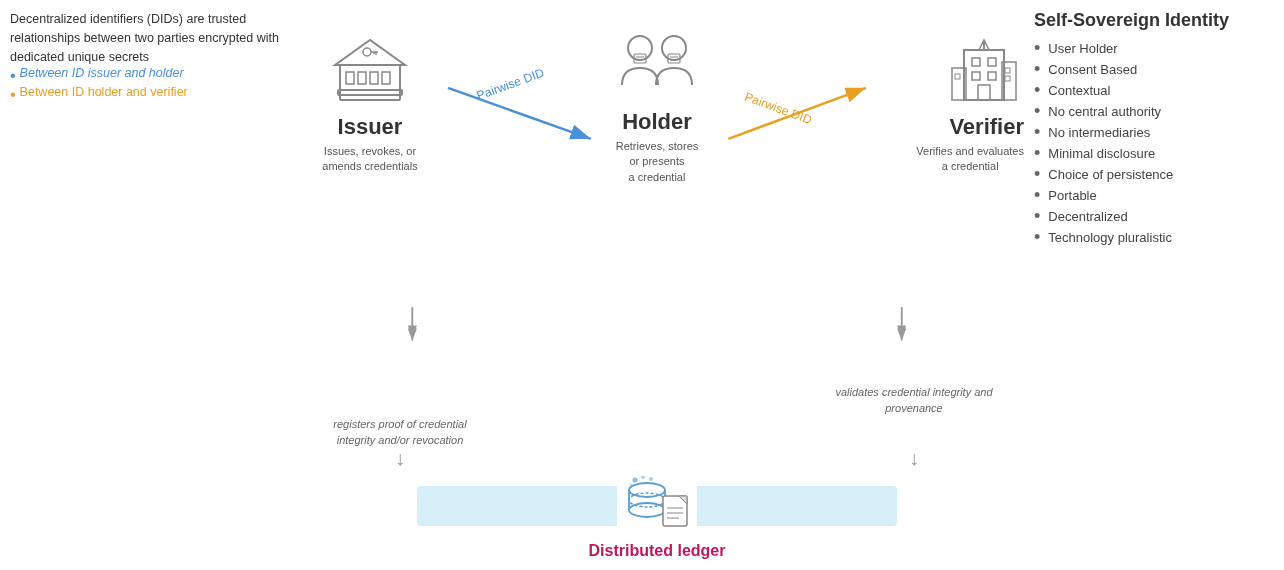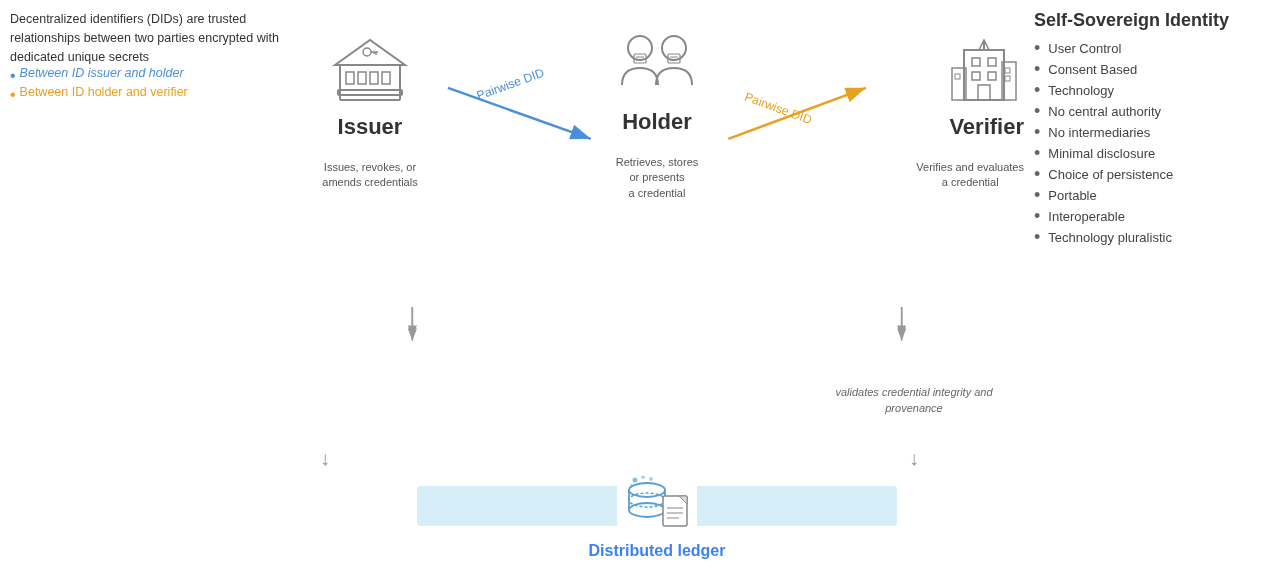--- a/index.html
+++ b/index.html
@@ -132,21 +132,21 @@
       width: 160px;
     }
 
     .actor-icon {
       margin-bottom: 4px;
     }
     .actor-name {
       font-size: 22px;
       font-weight: 700;
       color: #333;
-      margin-bottom: 20px;
+      margin-bottom: 4px;
     }
     .actor-desc {
       font-size: 11px;
       color: #555;
       text-align: center;
       line-height: 1.4;
     }
 
     
     .arrows-svg {
@@ -207,21 +207,21 @@
     }
     .ledger-icon-center {
       display: flex;
       flex-direction: column;
       align-items: center;
       z-index: 2;
     }
     .ledger-name {
       font-size: 16px;
       font-weight: 600;
-      color: #3b82f6;
+      color: #be185d;
       margin-top: 6px;
       text-align: center;
     }
 
     
     .icon-building svg, .icon-person svg, .icon-city svg, .icon-db svg {
       display: block;
     }
   </style>
 </head>
@@ -241,29 +241,29 @@
         <span class="link-orange">Between ID holder and verifier</span>
       </li>
     </ul>
   </div>
 
   <div class="right-panel">
     <div class="ssi-title">Self-Sovereign Identity</div>
     <ul class="ssi-list">
       <li>
           <span class="ssi-bullet">•</span>
-          <span>User Control</span>
+          <span>User Holder</span>
         </li>
       <li>
           <span class="ssi-bullet">•</span>
           <span>Consent Based</span>
         </li>
       <li>
           <span class="ssi-bullet">•</span>
-          <span>Technology</span>
+          <span>Contextual</span>
         </li>
       <li>
           <span class="ssi-bullet">•</span>
           <span>No central authority</span>
         </li>
       <li>
           <span class="ssi-bullet">•</span>
           <span>No intermediaries</span>
         </li>
       <li>
@@ -273,21 +273,21 @@
       <li>
           <span class="ssi-bullet">•</span>
           <span>Choice of persistence</span>
         </li>
       <li>
           <span class="ssi-bullet">•</span>
           <span>Portable</span>
         </li>
       <li>
           <span class="ssi-bullet">•</span>
-          <span>Interoperable</span>
+          <span>Decentralized</span>
         </li>
       <li>
           <span class="ssi-bullet">•</span>
           <span>Technology pluralistic</span>
         </li>
     </ul>
   </div>
 
   <div class="diagram-area">
 
@@ -393,20 +393,21 @@
         </marker>
       </defs>
       <line x1="120" y1="295" x2="120" y2="328" stroke="#999" stroke-width="1.5" marker-end="url(#arrowhead-grey)"></line>
       <line x1="600" y1="295" x2="600" y2="328" stroke="#999" stroke-width="1.5" marker-end="url(#arrowhead-grey)"></line>
     </svg>
 
     <div class="ledger-section">
 
       <div style="display:flex; justify-content:space-between; width:100%; padding:0 30px; margin-bottom:8px; align-items:flex-end;">
         <div style="display:flex; flex-direction:column; align-items:center; max-width:160px;">
+          <div class="ledger-text-left"><em>registers proof of credential integrity and/or revocation</em></div>
           <div style="font-size:20px; color:#999; line-height:1;">↓</div>
         </div>
         <div style="display:flex; flex-direction:column; align-items:center; max-width:160px;gap:32px;">
           <div class="ledger-text-right"><em>validates credential integrity and provenance</em></div>
           <div style="font-size:20px; color:#999; line-height:1;">↓</div>
         </div>
       </div>
 
       <div class="ledger-bar-row">
         <div class="ledger-bar-left"></div>

